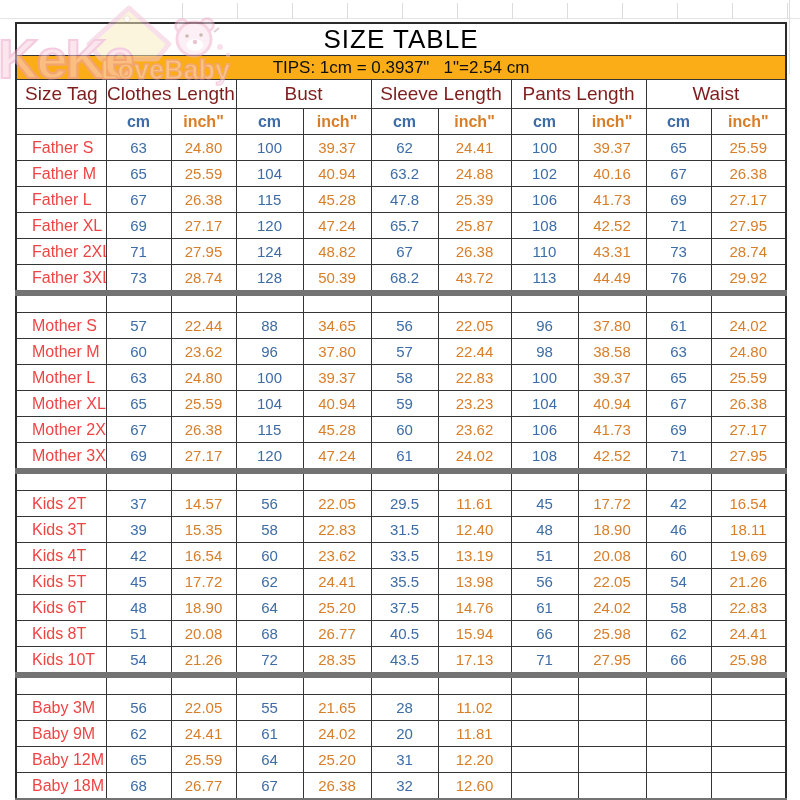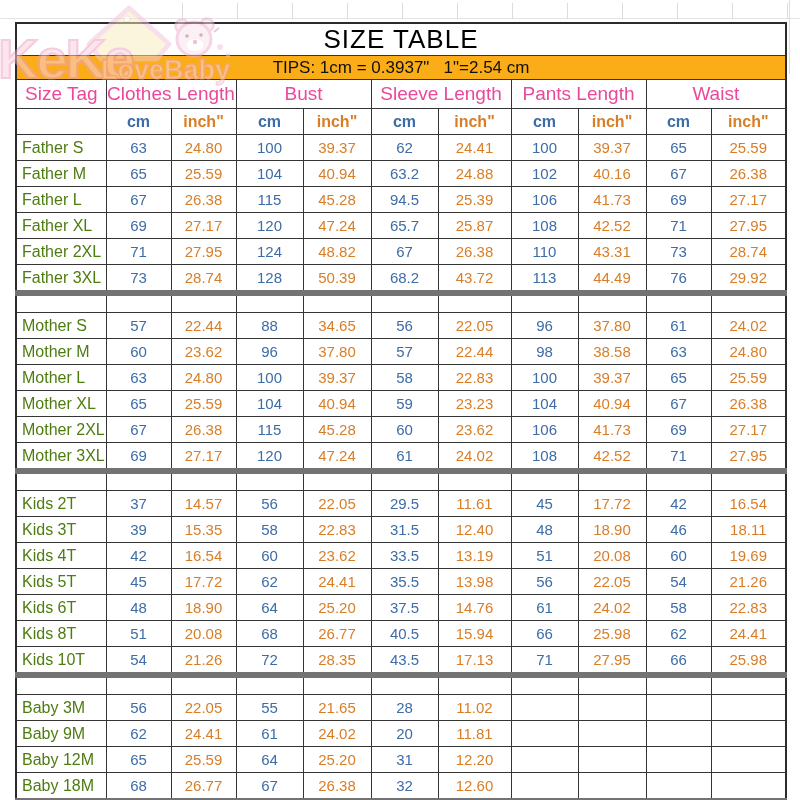--- a/index.html
+++ b/index.html
@@ -24,27 +24,27 @@
     border:1px solid #353535; padding:0; overflow:hidden; white-space:nowrap;
   }
   .title-row th {
     height:30px; background:#fff; 
     font-size:26px; font-weight:500; color:#000; letter-spacing:1px;
   }
   .tips-row th {
     height:23px; background:var(--amber,#FBAD18); text-align:center;
     font-size:17px; font-weight:500; color:#101010; white-space:pre;
   }
-  .group-row th { height:28px; font-size:19px; font-weight:400; color:#ec4899; text-align:center; background:#fff; }
+  .group-row th { height:28px; font-size:19px; font-weight:400; color:#7f1d1d; text-align:center; background:#fff; }
   .unit-row th { height:25px; font-size:16px; font-weight:700; text-align:center; background:#fff; }
   .unit-row th.cm   { color:var(--cm-blue,#3D6CA6); }
   .unit-row th.inch { color:var(--inch-orange,#D87E28); }
 
   tbody td { height:25px; font-size:15px; text-align:center; background:#fff; }
-  tbody td.tag { text-align:left; padding-left:5px; font-size:16px; color:#4d7c0f; }
+  tbody td.tag { text-align:left; padding-left:15px; font-size:16px; color:#ef4444; }
   tbody td.cm   { color:var(--cm-blue,#3D6CA6); }
   tbody td.inch { color:var(--inch-orange,#D87E28); }
   tr.section-end td { border-bottom:6px solid #737373; }
   tr.separator td { height:16px; }
 
   .watermark { position:absolute; left:-2px; top:4px; opacity:0.52; pointer-events:none; z-index:5; }
 </style>
 </head>
 <body>
 
@@ -123,21 +123,21 @@
           <td class="inch">40.16</td>
           <td class="cm">67</td>
           <td class="inch">26.38</td>
         </tr>
         <tr>
           <td class="tag">Father L</td>
           <td class="cm">67</td>
           <td class="inch">26.38</td>
           <td class="cm">115</td>
           <td class="inch">45.28</td>
-          <td class="cm">94.5</td>
+          <td class="cm">47.8</td>
           <td class="inch">25.39</td>
           <td class="cm">106</td>
           <td class="inch">41.73</td>
           <td class="cm">69</td>
           <td class="inch">27.17</td>
         </tr>
         <tr>
           <td class="tag">Father XL</td>
           <td class="cm">69</td>
           <td class="inch">27.17</td>

